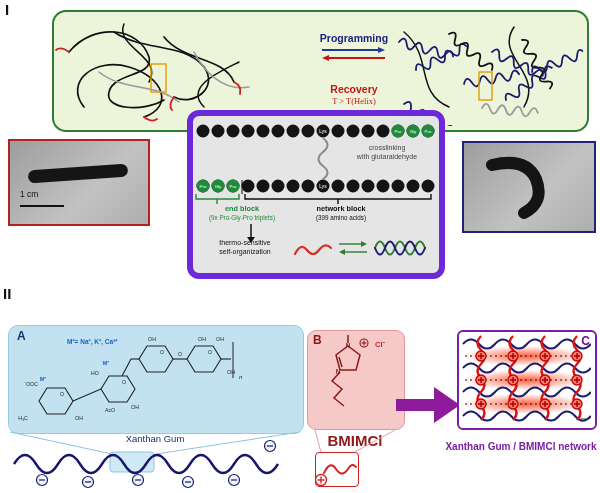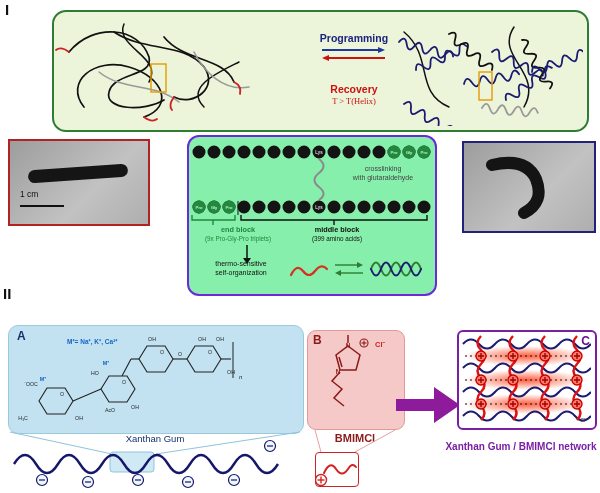--- a/index.html
+++ b/index.html
@@ -12,39 +12,39 @@
              border:2px solid #2e7d32;border-radius:14px;}
   .center-text{left:215px;top:20px;width:170px;text-align:center;line-height:1.25;}
   .prog-title{color:#1a237e;font-weight:bold;font-size:10.5px;}
   .prog-cond{color:#1a237e;font-size:8.5px;}
   .rec-title{color:#cc1111;font-weight:bold;font-size:10.5px;margin-top:15px;}
   .rec-cond{color:#cc1111;font-size:8.5px;font-family:Liberation Serif, serif;}
   .photo{background:linear-gradient(135deg,#9d9d9d 0%,#c2c2c2 60%,#aeaeae 100%);}
   .photo-left{left:8px;top:131px;width:138px;height:83px;border:2.5px solid #b22222;margin-top:8px;}
   .photo-right{left:462px;top:141px;width:130px;height:88px;border:2.5px solid #22227a;}
   .scale-label{left:10px;top:48px;font-size:8.5px;color:#111;}
-  .tan-box{left:187px;top:135px;width:246px;height:157px;background:#86efac;
-           border:2px solid #6d28d9;border-radius:12px;z-index:3;}
+  .tan-box{left:187px;top:110px;width:246px;height:157px;background:#e5e5e5;
+           border:6px solid #6d28d9;border-radius:12px;z-index:3;}
   .xlink-text{left:146px;top:28px;width:96px;text-align:center;font-size:7px;color:#444;line-height:1.25;}
   .blk-title{font-weight:bold;font-size:7.3px;}
   .blk-sub{font-size:6.3px;}
   .end-block{left:0px;top:89px;width:98px;text-align:center;color:#1f8a3b;line-height:1.2;}
   .mid-block{left:86px;top:89px;width:124px;text-align:center;color:#111;line-height:1.2;}
   .thermo{left:4px;top:123px;width:96px;text-align:center;font-size:7px;color:#111;line-height:1.25;}
   
   .blue-box{left:8px;top:325px;width:294px;height:107px;background:#c2e2f2;
             border:1px solid #9ccadd;border-radius:10px;}
   .boxA-label{left:8px;top:3px;font-weight:bold;font-size:12px;color:#16306e;}
   .xg-name{left:8px;top:433px;width:294px;text-align:center;color:#16306e;
            font-weight:normal;font-size:9.5px;z-index:4;}
   .pink-box{left:307px;top:330px;width:96px;height:98px;background:#f6c9c9;
             border:1px solid #e49898;border-radius:9px;}
   .boxB-label{left:5px;top:2px;font-weight:bold;font-size:12px;color:#8b1a1a;}
   .bmim-name{left:307px;top:432px;width:96px;text-align:center;color:#8b1a1a;
-             font-weight:bold;font-size:11px;}
+             font-weight:bold;font-size:15px;}
   .mini-red-box{left:315px;top:452px;width:42px;height:33px;background:#fff;
                 border:1.5px solid #cc2222;border-radius:4px;}
   .purple-box{left:457px;top:330px;width:136px;height:96px;background:#fff;
               border:2.5px solid #7b1fa2;border-radius:6px;}
   .boxC-label{right:5px;top:2px;font-weight:bold;font-size:12px;color:#6a0f8e;}
   .net-caption{left:442px;top:441px;width:158px;text-align:center;color:#7b1fa2;
                font-weight:bold;font-size:10px;}
 </style>
 </head>
 <body>
@@ -163,21 +163,21 @@
     <div class="abs xlink-text">
       <span style="display:block">crosslinking</span>
       <span style="display:block">with glutaraldehyde</span>
     </div>
 
     <div class="abs end-block">
       <span class="blk-title" style="display:block">end block</span>
       <span class="blk-sub" style="display:block">(9x Pro-Gly-Pro triplets)</span>
     </div>
     <div class="abs mid-block">
-      <span class="blk-title" style="display:block">middle block</span>
+      <span class="blk-title" style="display:block">network block</span>
       <span class="blk-sub" style="display:block">(399 amino acids)</span>
     </div>
 
     <div class="abs thermo">
       <span style="display:block">thermo-sensitive</span>
       <span style="display:block">self-organization</span>
     </div>
 
     <svg class="abs" style="left:96px;top:112px;" width="146" height="44">
       <path d="M6,26 q6,-12 12,-4 q6,8 12,0 q6,-8 12,-2" fill="none" stroke="#d43322" stroke-width="2.2" stroke-linecap="round"></path>

